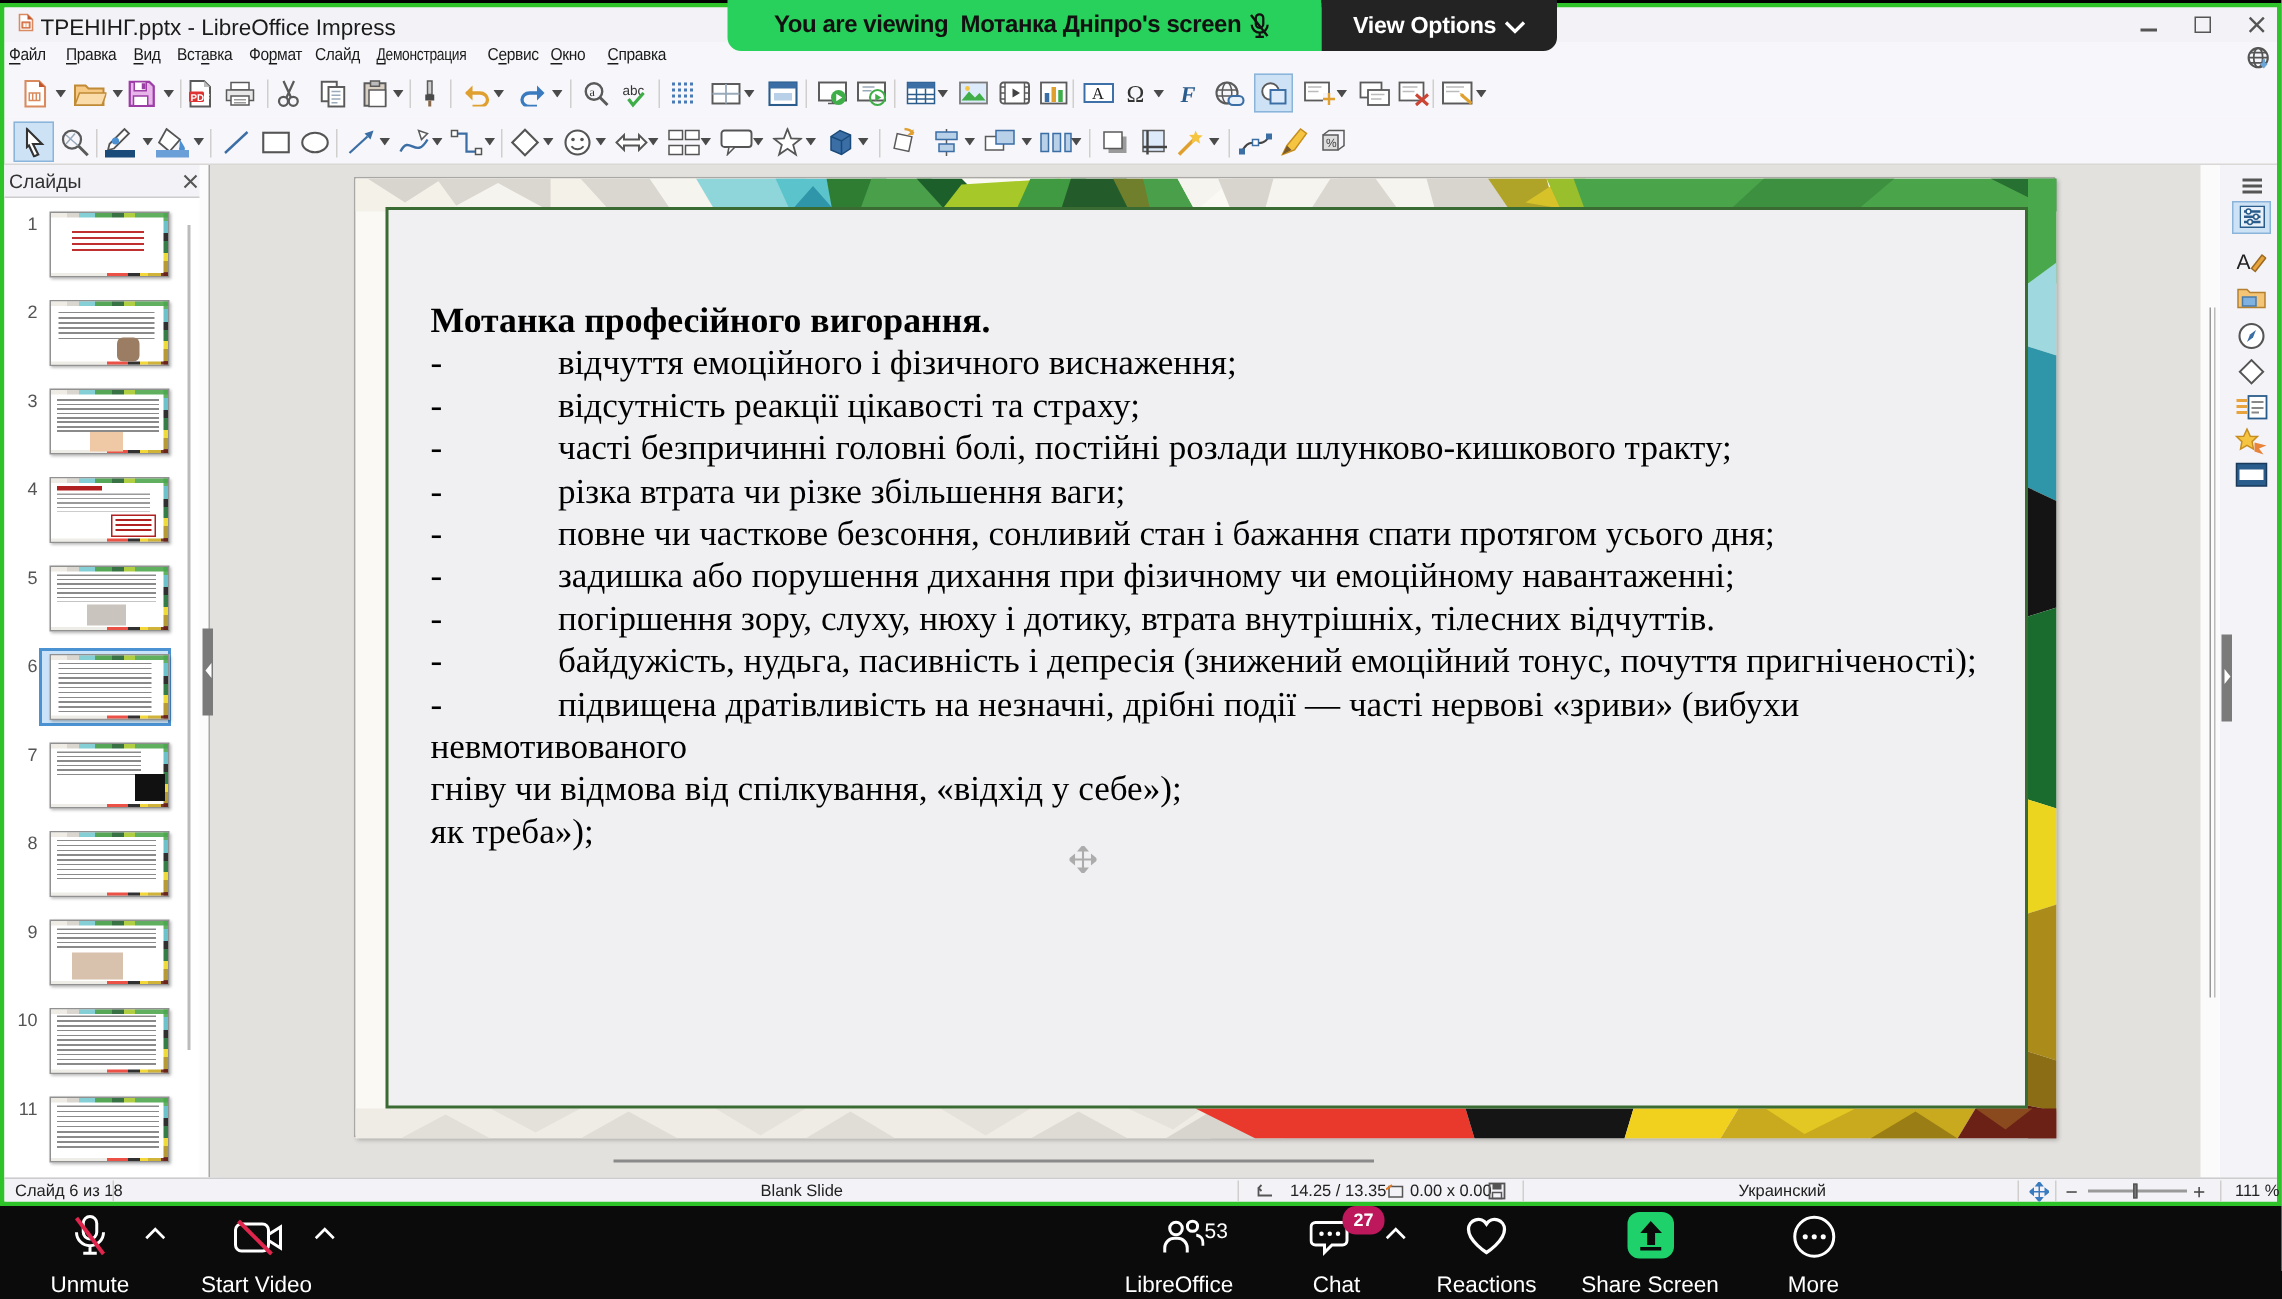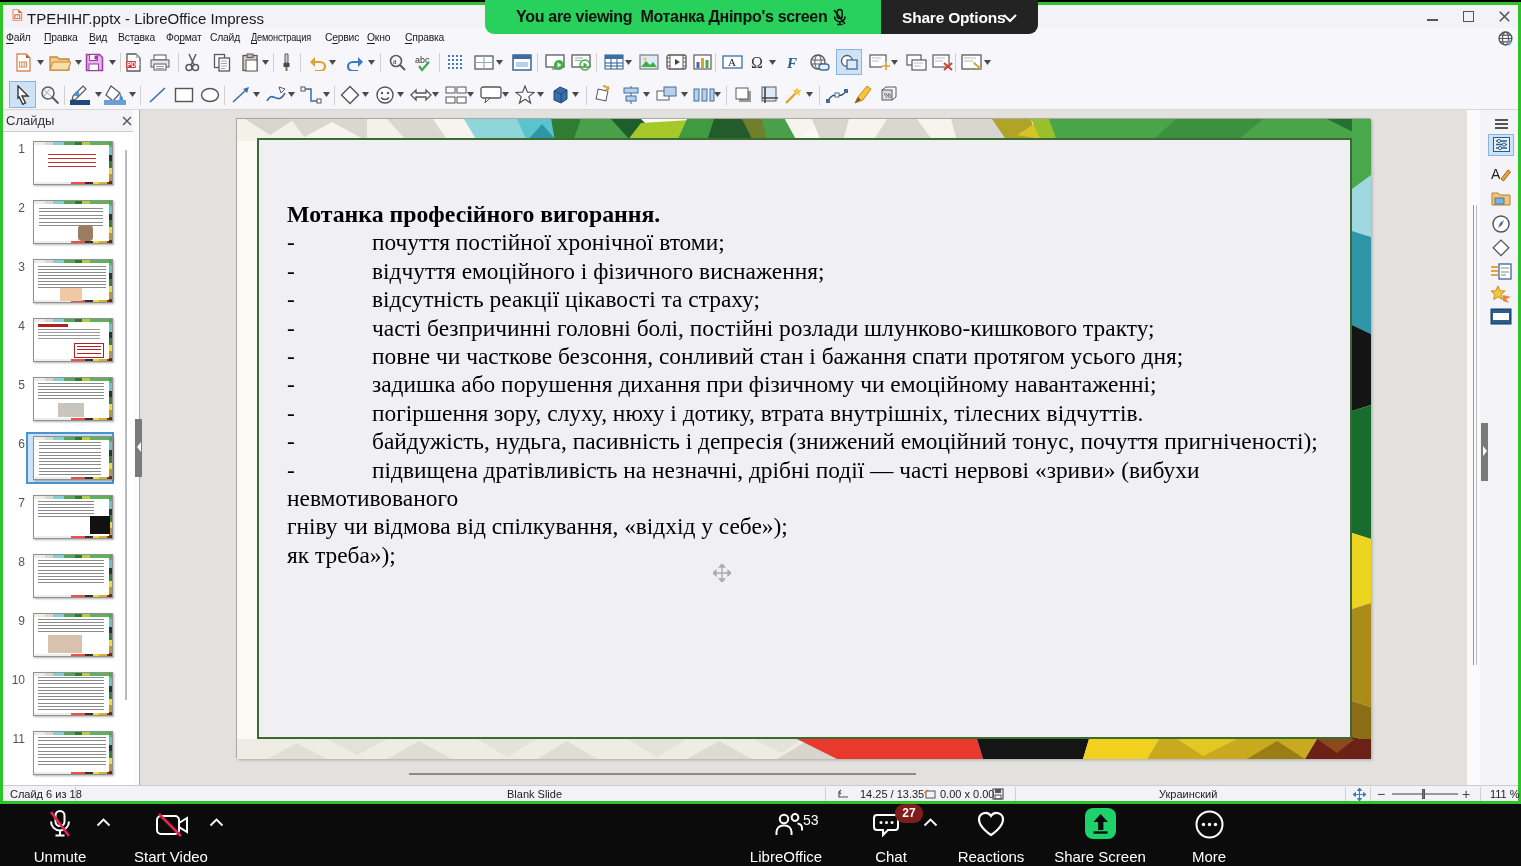--- a/index.html
+++ b/index.html
@@ -517,24 +517,24 @@
 <polygon points="922,620 1080,620 1068,640 910,640" fill="#c9a91d"></polygon>
 <polygon points="940,620 1000,620 966,637" fill="#e3c722"></polygon>
 <polygon points="1010,640 1068,640 1040,622" fill="#9a7d14"></polygon>
 <polygon points="1080,620 1134,620 1134,640 1068,640" fill="#6b2115"></polygon>
 <polygon points="1080,620 1118,620 1100,634" fill="#8a4a1e"></polygon>
 </g>
 <rect x="21" y="20" width="1093" height="599" fill="#f0eff1" stroke="#3a6b33" stroke-width="2"></rect>
 </svg>
 <div id="slidetext" style="position:absolute;left:50px;top:81px;width:1080px;font-family:'Liberation Serif',serif;font-size:23.4px;line-height:28.4px;color:#000">
 <div style="font-weight:bold;font-size:23.8px">Мотанка професійного вигорання.</div>
-<div><span class="d">-</span>почуття постійної хронічної втоми;</div>
 <div><span class="d">-</span>відчуття емоційного і фізичного виснаження;</div>
 <div><span class="d">-</span>відсутність реакції цікавості та страху;</div>
 <div><span class="d">-</span>часті безпричинні головні болі, постійні розлади шлунково-кишкового тракту;</div>
+<div><span class="d">-</span>різка втрата чи різке збільшення ваги;</div>
 <div><span class="d">-</span>повне чи часткове безсоння, сонливий стан і бажання спати протягом усього дня;</div>
 <div><span class="d">-</span>задишка або порушення дихання при фізичному чи емоційному навантаженні;</div>
 <div><span class="d">-</span>погіршення зору, слуху, нюху і дотику, втрата внутрішніх, тілесних відчуттів.</div>
 <div><span class="d">-</span>байдужість, нудьга, пасивність і депресія (знижений емоційний тонус, почуття пригніченості);</div>
 <div><span class="d">-</span>підвищена дратівливість на незначні, дрібні події — часті нервові «зриви» (вибухи</div>
 <div>невмотивованого</div>
 <div>гніву чи відмова від спілкування, «відхід у себе»);</div>
 <div>як треба»);</div>
 </div>
 <svg id="movecur" style="position:absolute;left:476px;top:445px;opacity:.55" width="18" height="18" viewBox="0 0 18 18">
@@ -729,21 +729,21 @@
   <div style="position:absolute;left:0;top:0;width:396px;height:34px;background:#28d05c;border-radius:0 0 0 9px"></div>
   <div style="position:absolute;left:396px;top:0;width:157px;height:34px;background:#232323;border-radius:0 0 9px 0"></div>
   <span style="position:absolute;left:31px;top:8px;font-size:16px;letter-spacing:-0.3px;font-weight:bold;color:#111">You are viewing&nbsp; Мотанка Дніпро's screen</span>
   <svg style="position:absolute;left:346px;top:8px" width="18" height="18" viewBox="0 0 18 18">
         <g stroke="#111" stroke-width="1.5" fill="none">
           <rect x="6.2" y="1.5" width="5" height="9" rx="2.5"></rect>
           <path d="M3.5 8.5a5.3 5.3 0 0 0 10.6 0M8.8 13.8v2.7M6 16.5h5.6"></path>
         </g>
         <path d="M3 2l11 14" stroke="#111" stroke-width="1.6"></path>
       </svg>
-  <span style="position:absolute;left:417px;top:9px;font-size:15.5px;letter-spacing:-0.2px;font-weight:bold;color:#fff">Share Options</span>
+  <span style="position:absolute;left:417px;top:9px;font-size:15.5px;letter-spacing:-0.2px;font-weight:bold;color:#fff">View Options</span>
   <svg style="position:absolute;left:517px;top:13px" width="16" height="10" viewBox="0 0 16 10">
         <path d="M2 2l6 6 6-6" stroke="#fff" stroke-width="2.2" fill="none"></path>
       </svg>
 </div>
 <div id="zoombar">
   <svg style="position:absolute;left:46px;top:5px" width="28" height="32" viewBox="0 0 28 32">
         <g stroke="#fff" stroke-width="2" fill="none">
           <rect x="9.5" y="2" width="9" height="15" rx="4.5"></rect>
           <path d="M5 12.5a9 9 0 0 0 18 0M14 21.5v5M9.5 26.5h9"></path>
         </g>
@@ -775,21 +775,21 @@
   <span style="position:absolute;left:803px;top:8px;font-size:14px">53</span>
   <span class="zlabel" style="left:786px">LibreOffice</span>
   <svg style="position:absolute;left:873px;top:8px" width="30" height="28" viewBox="0 0 30 28">
         <g stroke="#fff" stroke-width="2" fill="none">
           <path d="M4 3h18a3 3 0 0 1 3 3v9a3 3 0 0 1-3 3h-7l-5 5v-5H4a3 3 0 0 1-3-3V6a3 3 0 0 1 3-3z"></path>
         </g>
         <circle cx="8" cy="10.5" r="1.5" fill="#fff"></circle>
         <circle cx="13.5" cy="10.5" r="1.5" fill="#fff"></circle>
         <circle cx="19" cy="10.5" r="1.5" fill="#fff"></circle>
       </svg>
-  <span style="position:absolute;left:895px;top:0px;width:28px;height:19px;background:#7f1d1d;border-radius:9px;color:#fff;font-size:12px;font-weight:bold;text-align:center;line-height:19px">27</span>
+  <span style="position:absolute;left:895px;top:0px;width:28px;height:19px;background:#be185d;border-radius:9px;color:#fff;font-size:12px;font-weight:bold;text-align:center;line-height:19px">27</span>
   <svg style="position:absolute;left:923px;top:14px" width="15" height="9" viewBox="0 0 15 9">
         <path d="M1.5 7.5l6-6 6 6" stroke="#fff" stroke-width="1.8" fill="none"></path>
       </svg>
   <span class="zlabel" style="left:891px">Chat</span>
   <svg style="position:absolute;left:976px;top:6px" width="30" height="28" viewBox="0 0 30 28">
         <path d="M15 25S3 17.5 3 9.5A6.5 6.5 0 0 1 15 6a6.5 6.5 0 0 1 12 3.5C27 17.5 15 25 15 25z" stroke="#fff" stroke-width="2.2" fill="none"></path>
       </svg>
   <span class="zlabel" style="left:991px">Reactions</span>
   <span style="position:absolute;left:1085px;top:4px;width:31px;height:31px;background:#1ed16a;border-radius:8px"></span>
   <svg style="position:absolute;left:1091px;top:9px" width="19" height="21" viewBox="0 0 19 21">

